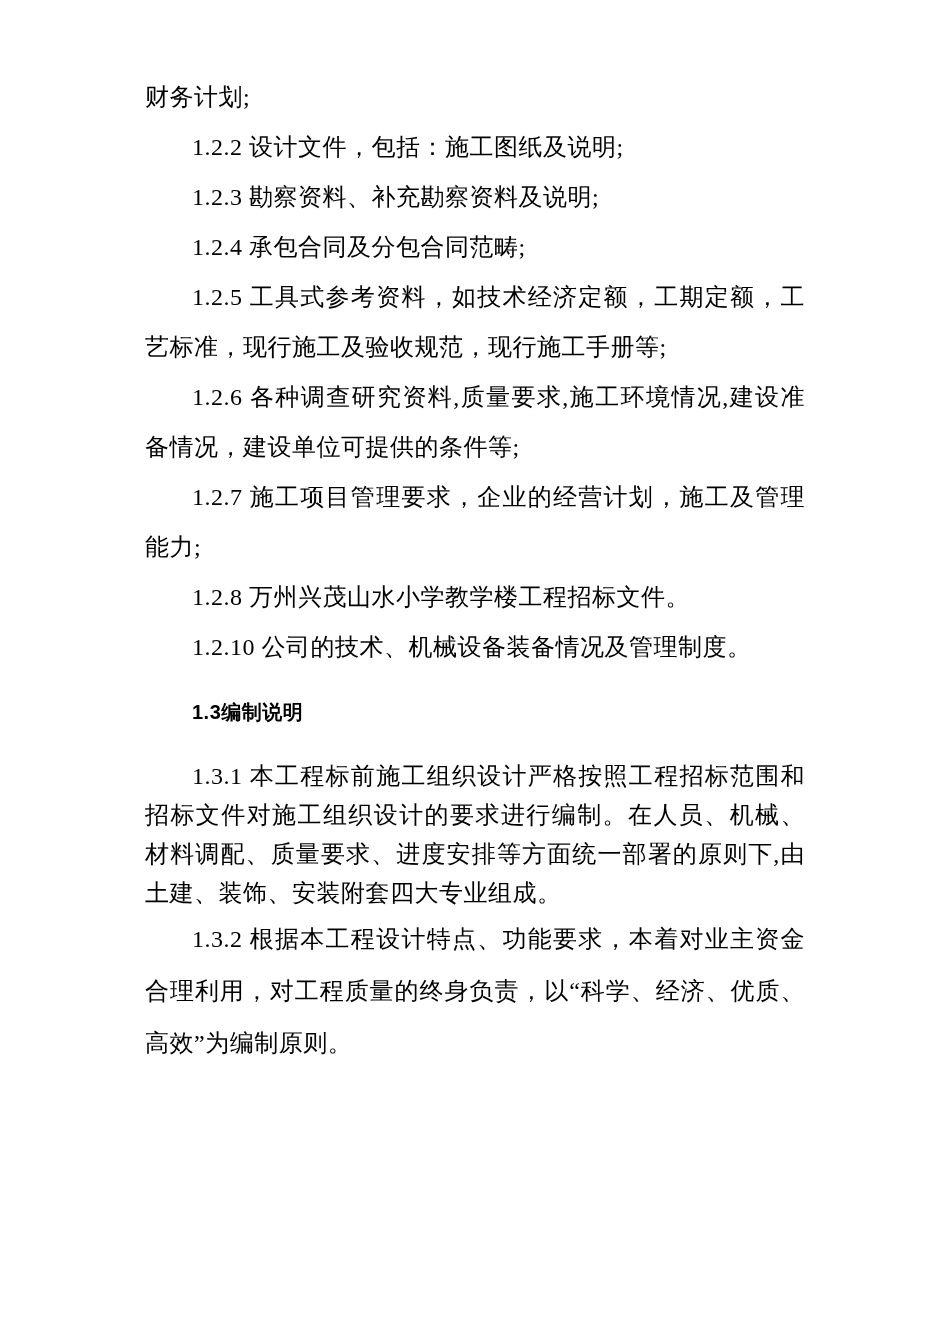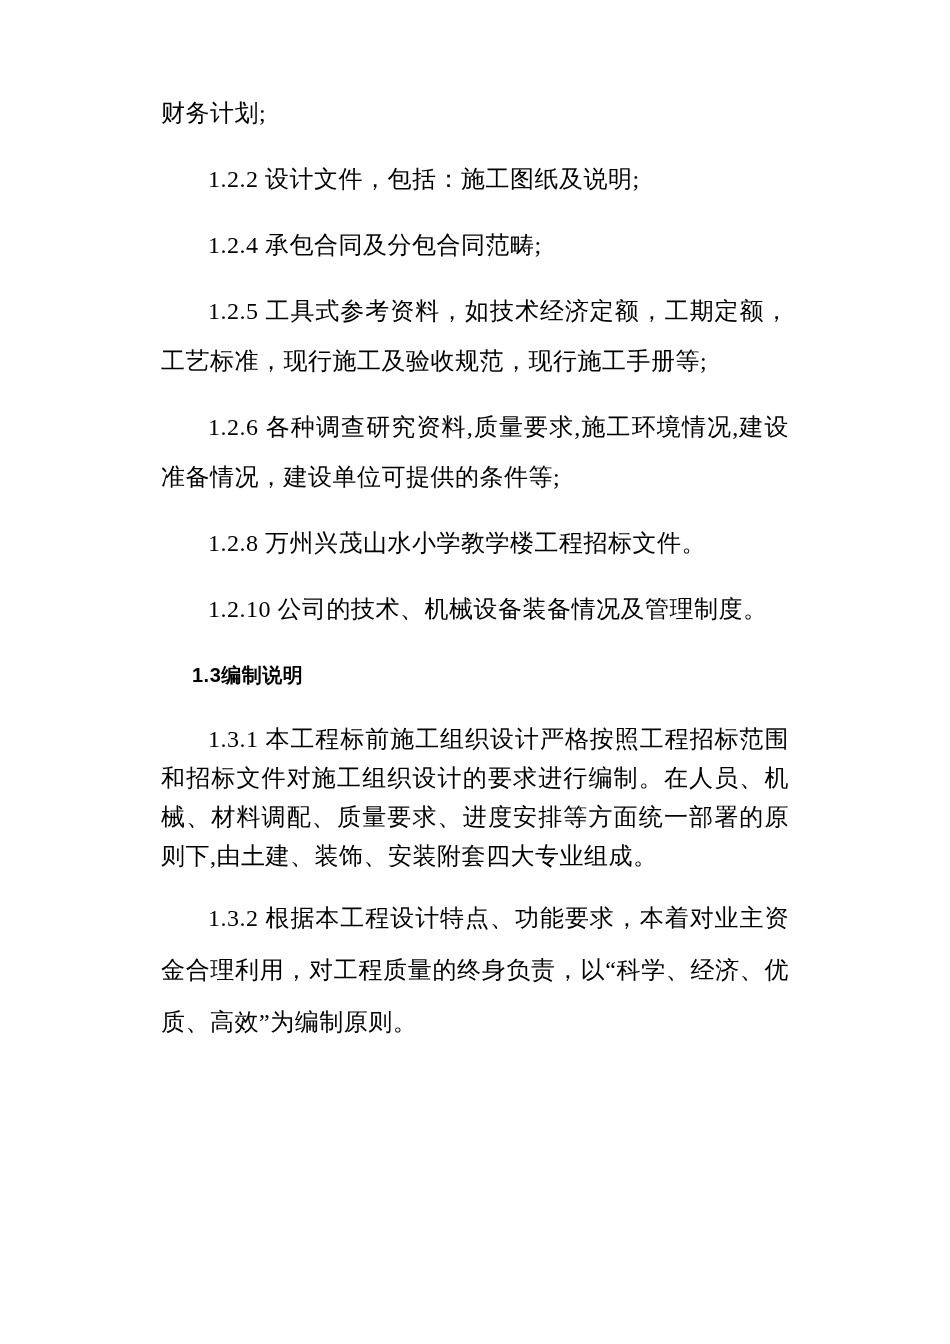--- a/index.html
+++ b/index.html
@@ -16,21 +16,21 @@
     font-family: "Liberation Serif", serif;
     color: #000000;
   }
   .doc-body {
     position: absolute;
     left: 145px;
     top: 72px;
     width: 660px;
   }
   .para {
-    margin: 16px;
+    margin: 0;
     padding: 0;
     font-size: 24px;
     letter-spacing: 0.5px;
     text-align: justify;
     color: #000000;
     font-family: "Liberation Serif", serif;
   }
   
   .style-tail {
     line-height: 50px;
@@ -62,22 +62,24 @@
     text-indent: 47px;
   }
 </style>
 </head>
 <body>
 
 <div class="page">
   <div class="doc-body">
       <p class="para style-tail">财务计划;</p>
       <p class="para style-item">1.2.2 设计文件，包括：施工图纸及说明;</p>
+      <p class="para style-item">1.2.3 勘察资料、补充勘察资料及说明;</p>
       <p class="para style-item">1.2.4 承包合同及分包合同范畴;</p>
       <p class="para style-item">1.2.5 工具式参考资料，如技术经济定额，工期定额，工艺标准，现行施工及验收规范，现行施工手册等;</p>
       <p class="para style-item">1.2.6 各种调查研究资料,质量要求,施工环境情况,建设准备情况，建设单位可提供的条件等;</p>
+      <p class="para style-item">1.2.7 施工项目管理要求，企业的经营计划，施工及管理能力;</p>
       <p class="para style-item">1.2.8 万州兴茂山水小学教学楼工程招标文件。</p>
       <p class="para style-item">1.2.10 公司的技术、机械设备装备情况及管理制度。</p>
       <p class="para style-heading">1.3编制说明</p>
       <p class="para style-tight">1.3.1 本工程标前施工组织设计严格按照工程招标范围和招标文件对施工组织设计的要求进行编制。在人员、机械、材料调配、质量要求、进度安排等方面统一部署的原则下,由土建、装饰、安装附套四大专业组成。</p>
       <p class="para style-wide">1.3.2 根据本工程设计特点、功能要求，本着对业主资金合理利用，对工程质量的终身负责，以“科学、经济、优质、高效”为编制原则。</p>
     </div>
 </div>
 
 </body></html>

